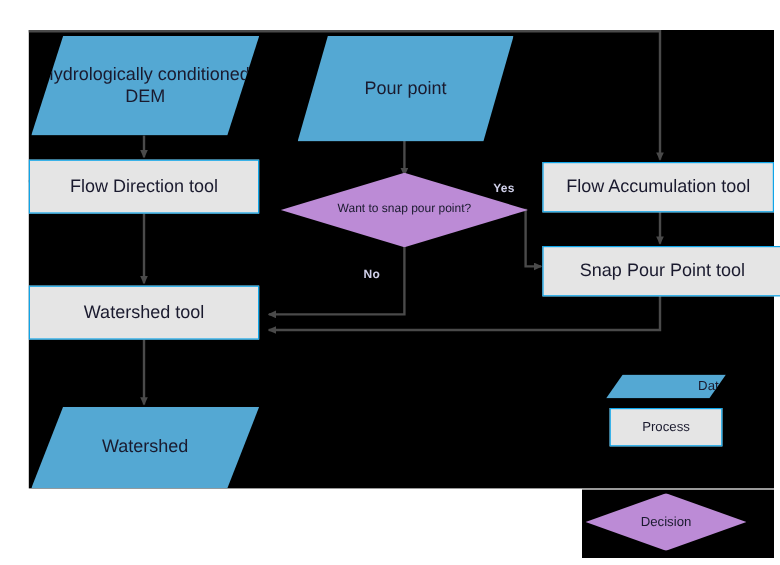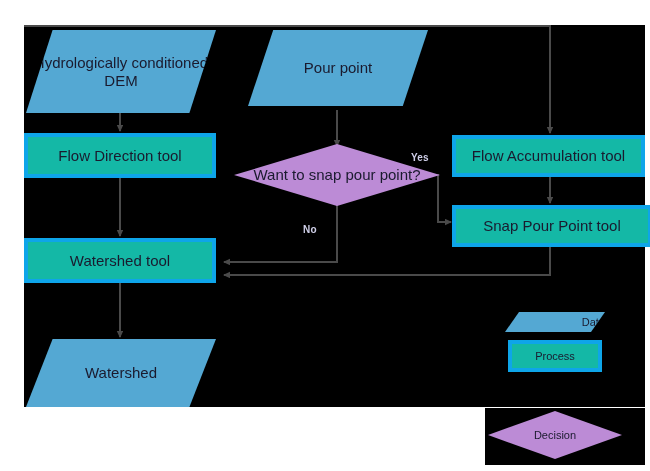--- a/index.html
+++ b/index.html
@@ -14,29 +14,29 @@
                  background:#000000;}
 
   svg.wires{position:absolute;left:0;top:0;width:650px;height:471px;
             pointer-events:none;}
 
   .node{position:absolute;box-sizing:border-box;display:flex;
         align-items:center;justify-content:center;text-align:center;
         color:#1a1a2e;line-height:1.18;}
 
   
-  .proc{background:#14b8a6;border:4px solid #0ea5e9;font-size:15px;}
+  .proc{background:#e5e5e5;border:1px solid #0ea5e9;font-size:15px;}
 
   
   .data{background:#54a8d3;font-size:15px;
         -webkit-clip-path:polygon(14% 0,100% 0,86% 100%,0 100%);
         clip-path:polygon(14% 0,100% 0,86% 100%,0 100%);}
 
   
-  .dec{background:#bc8bd6;font-size:15px;
+  .dec{background:#bc8bd6;font-size:10px;
        -webkit-clip-path:polygon(50% 0,100% 50%,50% 100%,0 50%);
        clip-path:polygon(50% 0,100% 50%,50% 100%,0 50%);}
 
   .edge-label{position:absolute;font-size:10px;color:#cfcfe8;
               letter-spacing:.2px;font-weight:bold;}
 
   .lg-label{font-size:11px;}
 </style>
 </head>
 <body>
@@ -83,21 +83,21 @@
 
       
       <path d="M120,283 L120,337" marker-end="url(#ah)"></path>
     </g>
   </svg>
 
   <div class="node data" style="left:26px;top:30px;width:190px;height:83px;">
     <span>Hydrologically conditioned DEM</span>
   </div>
 
-  <div class="node data" style="left:248px;top:30px;width:180px;height:76px;">
+  <div class="node data" style="left:248px;top:30px;width:180px;height:88px;">
     <span>Pour point</span>
   </div>
 
   <div class="node proc" style="left:24px;top:133px;width:192px;height:45px;">
     <span>Flow Direction tool</span>
   </div>
 
   <div class="node proc" style="left:452px;top:135px;width:193px;height:42px;">
     <span>Flow Accumulation tool</span>
   </div>

